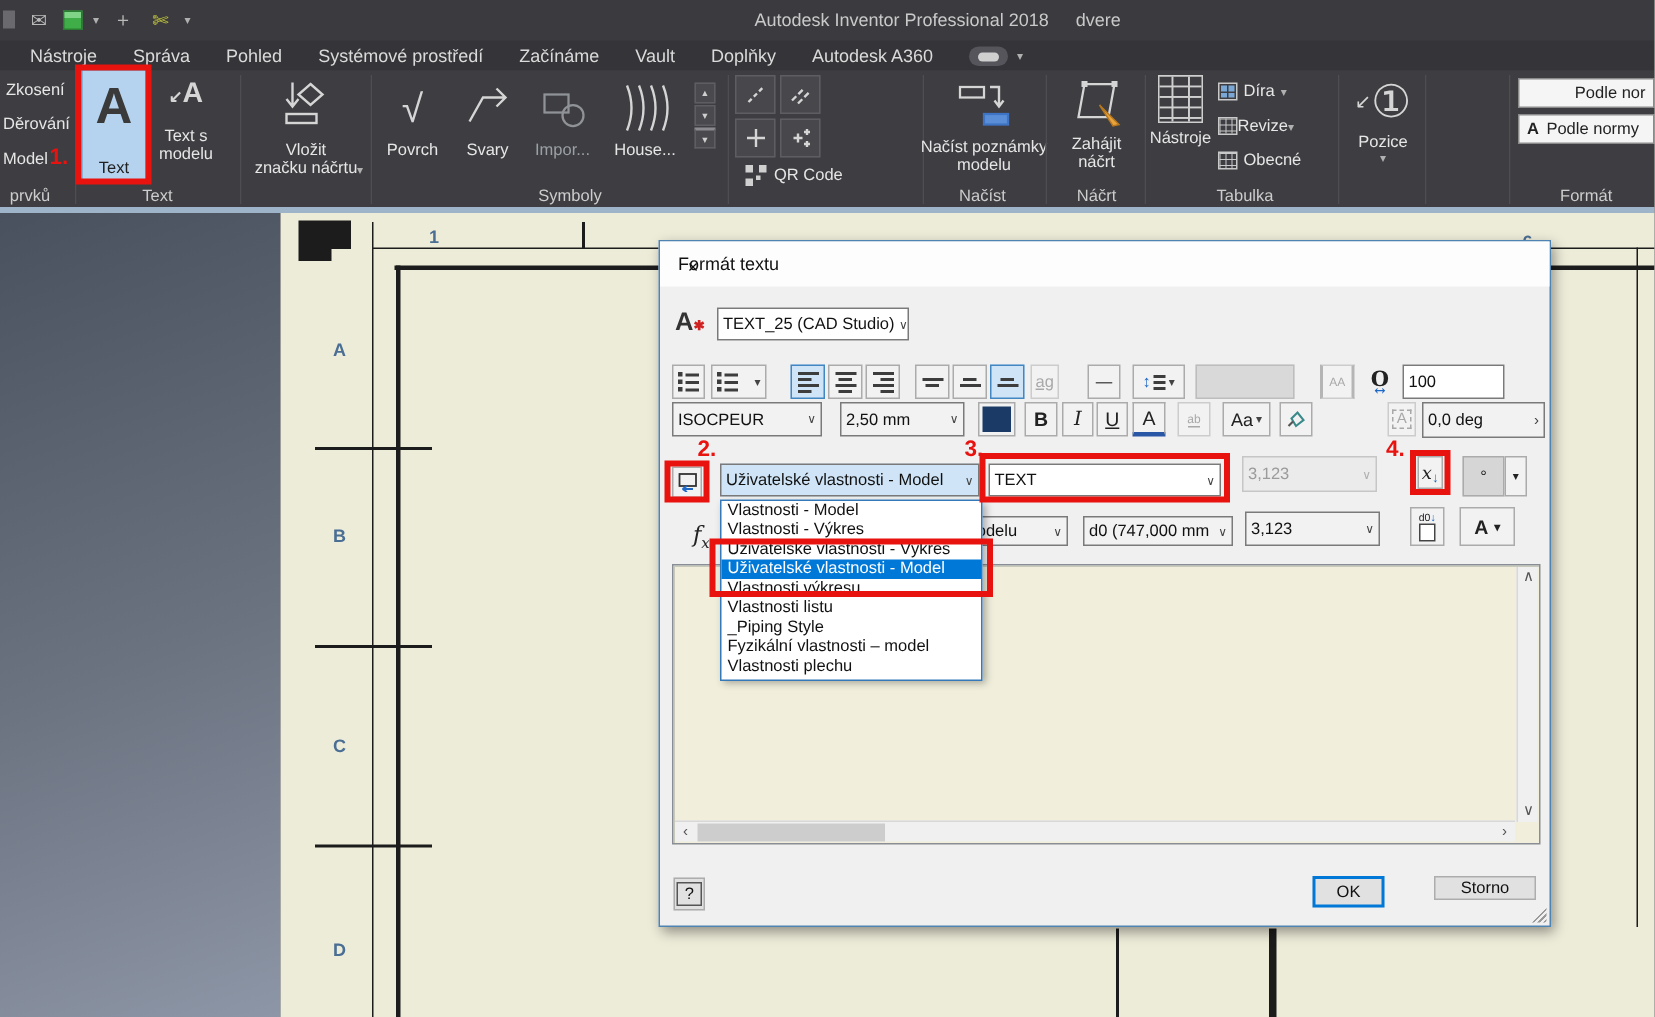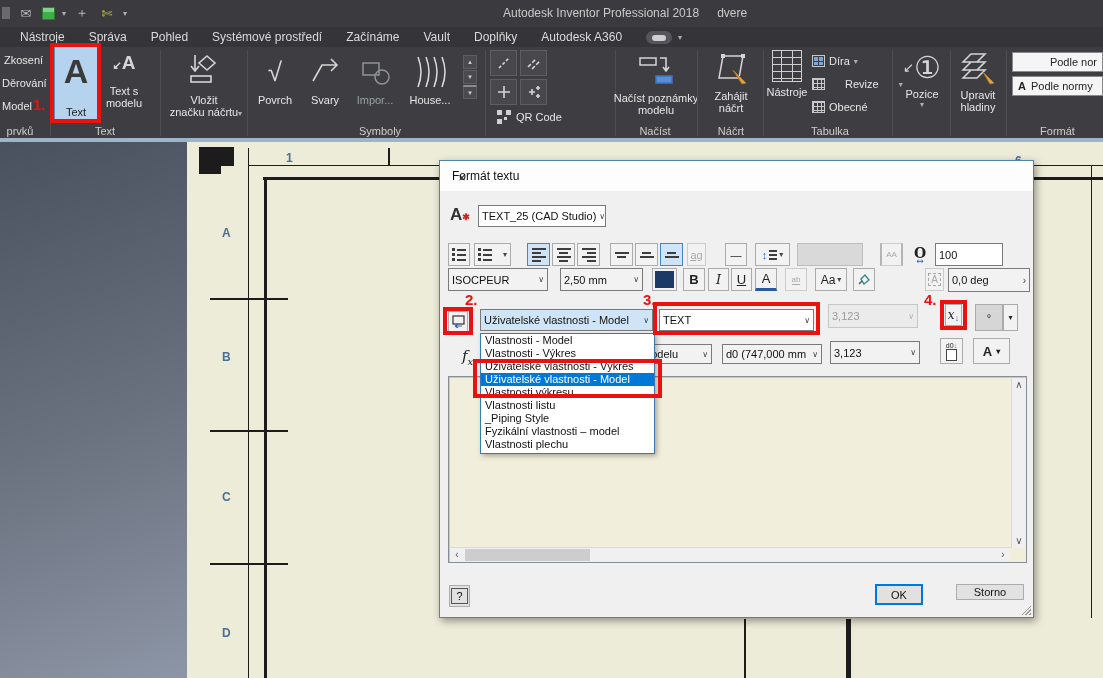--- a/index.html
+++ b/index.html
@@ -252,47 +252,39 @@
     <div class="abs" style="left:812px;top:8px;display:flex;align-items:center;gap:4px;">
       <span class="holetbl">
           <i></i>
           <i></i>
           <i></i>
           <i></i>
         </span>
       <span class="rlabel">Díra</span>
       <span class="caret">▾</span>
     </div>
-    <div class="abs" style="left:812px;top:31px;display:flex;align-items:center;gap:20px;justify-content:center;">
+    <div class="abs" style="left:812px;top:31px;display:flex;align-items:center;gap:0;justify-content:center;">
       <span class="smalltbl"></span>
       <span class="rlabel">Revize</span>
       <span class="caret">▾</span>
     </div>
     <div class="abs" style="left:812px;top:54px;display:flex;align-items:center;gap:4px;">
       <span class="smalltbl"></span>
       <span class="rlabel">Obecné</span>
     </div>
     <div class="rgrp" style="left:800px;width:60px;">Tabulka</div>
     <div class="rsep" style="left:892px;"></div>
 
     <div class="bigbtn" style="left:898px;top:3px;width:48px;">
       <span style="font-size:30px;color:#d5d5d5;line-height:36px;"><small style="font-size:13px;vertical-align:6px;">↙</small><span>①</span></span>
       <span class="rlabel" style="margin-top:2px;">Pozice</span>
       <span class="caret">▾</span>
     </div>
     <div class="rsep" style="left:950px;"></div>
 
-    <div class="bigbtn" style="left:952px;top:3px;width:52px;">
-      <svg width="38" height="38" viewBox="0 0 38 38">
-        <path class="ricon" d="M4,12 L12,4 L26,4 L18,12 Z M4,20 L12,12 L26,12 L18,20 Z M4,28 L12,20 L26,20 L18,28 Z"></path>
-        <path d="M24,22 L32,30 L35,33 L31,34 Z" fill="#e8a33d" stroke="#b5771f"></path>
-      </svg>
-      <span class="rlabel" style="margin-top:1px;">Upravit</span>
-      <span class="rlabel">hladiny</span>
-    </div>
     <div class="rsep" style="left:1006px;"></div>
 
     <div class="fmtfield" style="left:1012px;top:5px;width:91px;justify-content:flex-end;">
       <span>Podle nor</span>
     </div>
     <div class="fmtfield" style="left:1012px;top:29px;width:91px;">
       <b style="margin-right:5px;font-weight:bold;">A</b>
       <span>Podle normy</span>
     </div>
     <div class="rgrp" style="left:1025px;width:65px;">Formát</div>

